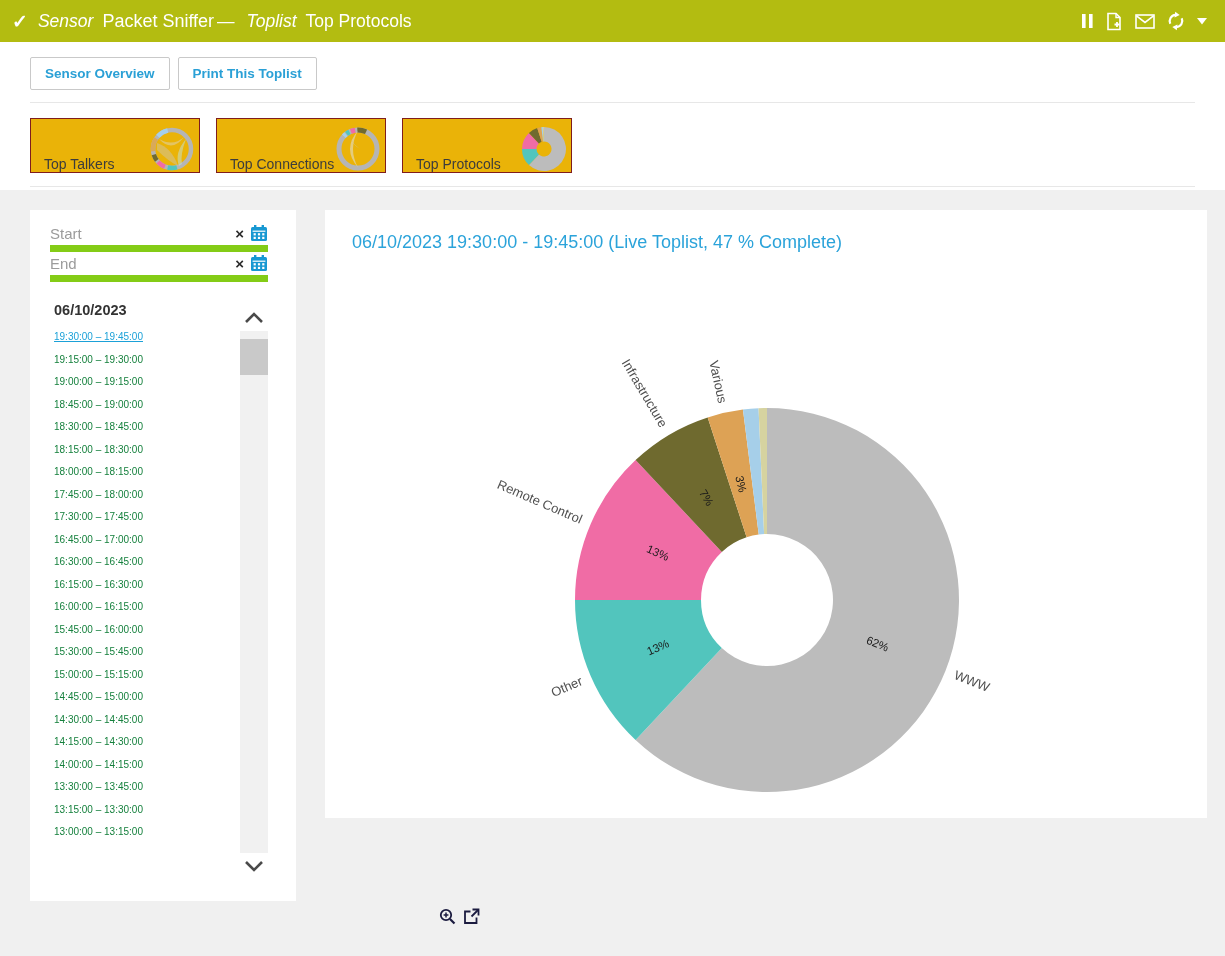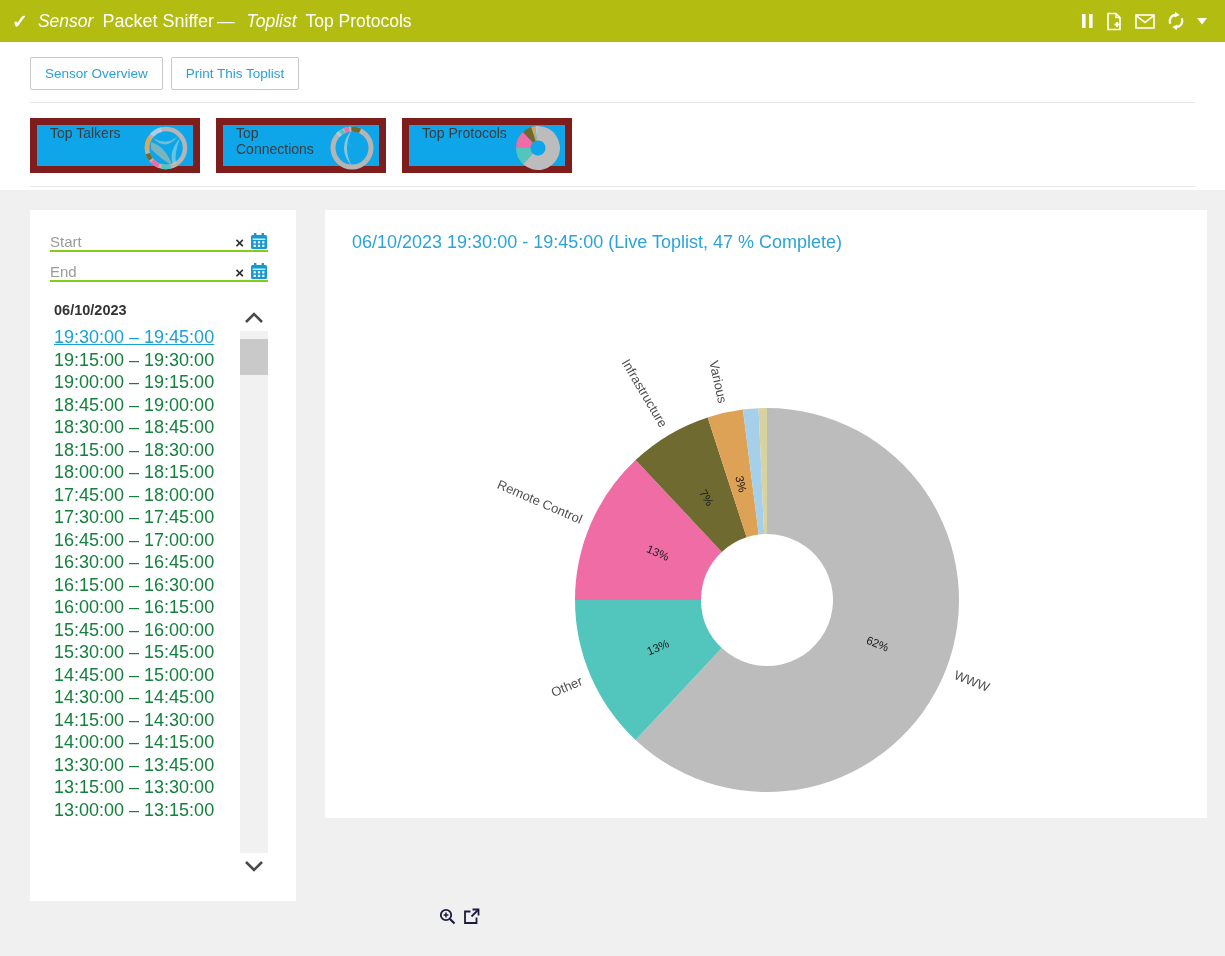--- a/index.html
+++ b/index.html
@@ -20,49 +20,49 @@
   .topbar .bold { font-weight:normal; margin-right:3px; font-size:18px; }
   .topbar .dash { margin-right:12px; }
   .topbar .spacer { flex:1; }
   .top-icons { display:flex; align-items:center; gap:11px; }
   .top-icons .ibtn { display:flex; align-items:center; cursor:pointer; }
   
   .top-white { position:absolute; top:42px; left:0; width:1225px; height:148px; background:#fff; }
   .toolbar { position:absolute; top:15px; left:30px; display:flex; gap:8px; }
   .btn {
     background:#fff; border:1px solid #c9c9c9; border-radius:2px;
-    color:#2aa0d6; font-weight:normal; font-size:13.5px; padding:8px 14px; cursor:pointer;
+    color:#2aa0d6; font-weight:bold; font-size:13.5px; padding:8px 14px; cursor:pointer;
     font-family:"Liberation Sans", sans-serif;
   }
   .hdiv { position:absolute; left:30px; right:30px; height:1px; background:#e7e7e7; }
   .hdiv.d1 { top:60px; } .hdiv.d2 { top:144px; }
   .cards { position:absolute; top:76px; left:30px; display:flex; gap:16px; }
   .card {
-    width:170px; height:55px; background:#0ea5e9; border:7px solid #7f1d1d;
-    display:flex; align-items:flex-start; cursor:pointer; position:relative;
+    width:170px; height:55px; background:#eab308; border:1px solid #7f1d1d;
+    display:flex; align-items:flex-end; cursor:pointer; position:relative;
   }
   .card .lbl { font-size:14px; color:#3c3c3c; padding-left:13px; flex:1; }
   .card .micon { width:46px; height:46px; margin-right:4px; flex:none; }
   
   .filter-panel { position:absolute; top:210px; left:30px; width:266px; height:691px; background:#fff; }
   .inrow {
     position:relative; margin:0 28px 0 20px; height:30px;
-    border-bottom:2px solid #84cc16; display:flex; align-items:flex-end;
+    border-bottom:7px solid #84cc16; display:flex; align-items:center;
   }
   .inrow.first { margin-top:12px; }
   .inrow input {
     border:none; outline:none; flex:1; font-size:15px; color:#444; min-width:0;
     font-family:"Liberation Sans", sans-serif; background:transparent;
   }
   .inrow input::placeholder { color:#9b9b9b; opacity:1; }
   .inrow .clear { color:#2b2b2b; font-weight:bold; font-size:15px; cursor:pointer; margin:0 6px 0 2px; line-height:1; }
   .inrow .cal { cursor:pointer; display:flex; }
   .date-head { margin:20px 0 8px 24px; font-size:14.5px; font-weight:bold; color:#333; }
   .time-list { list-style:none; margin-left:24px; }
-  .time-list li { height:22.5px; line-height:22.5px; font-size:18px; }
+  .time-list li { height:22.5px; line-height:22.5px; font-size:10px; }
   .time-list a { color:#15803d; text-decoration:none; cursor:pointer; }
   .time-list a.sel { color:#1ba1d8; text-decoration:underline; }
   
   .scrollcol { position:absolute; left:210px; top:94px; width:28px; height:576px; display:flex; flex-direction:column; }
   .scroll-btn { height:27px; display:flex; align-items:center; justify-content:center; background:#fff; cursor:pointer; }
   .scroll-track { flex:1; background:#f1f1f1; position:relative; }
   .scroll-thumb { position:absolute; top:8px; left:0; width:100%; height:36px; background:#c9c9c9; cursor:grab; }
   
   .chart-panel { position:absolute; top:210px; left:325px; width:882px; height:608px; background:#fff; }
   .chart-title { position:absolute; top:22px; left:27px; font-size:18px; font-weight:400; color:#2ba3da; }
@@ -220,20 +220,21 @@
       <li><a>18:15:00 – 18:30:00</a></li>
       <li><a>18:00:00 – 18:15:00</a></li>
       <li><a>17:45:00 – 18:00:00</a></li>
       <li><a>17:30:00 – 17:45:00</a></li>
       <li><a>16:45:00 – 17:00:00</a></li>
       <li><a>16:30:00 – 16:45:00</a></li>
       <li><a>16:15:00 – 16:30:00</a></li>
       <li><a>16:00:00 – 16:15:00</a></li>
       <li><a>15:45:00 – 16:00:00</a></li>
       <li><a>15:30:00 – 15:45:00</a></li>
+      <li><a>15:00:00 – 15:15:00</a></li>
       <li><a>14:45:00 – 15:00:00</a></li>
       <li><a>14:30:00 – 14:45:00</a></li>
       <li><a>14:15:00 – 14:30:00</a></li>
       <li><a>14:00:00 – 14:15:00</a></li>
       <li><a>13:30:00 – 13:45:00</a></li>
       <li><a>13:15:00 – 13:30:00</a></li>
       <li><a>13:00:00 – 13:15:00</a></li>
     </ul>
 
   <div class="scrollcol">

